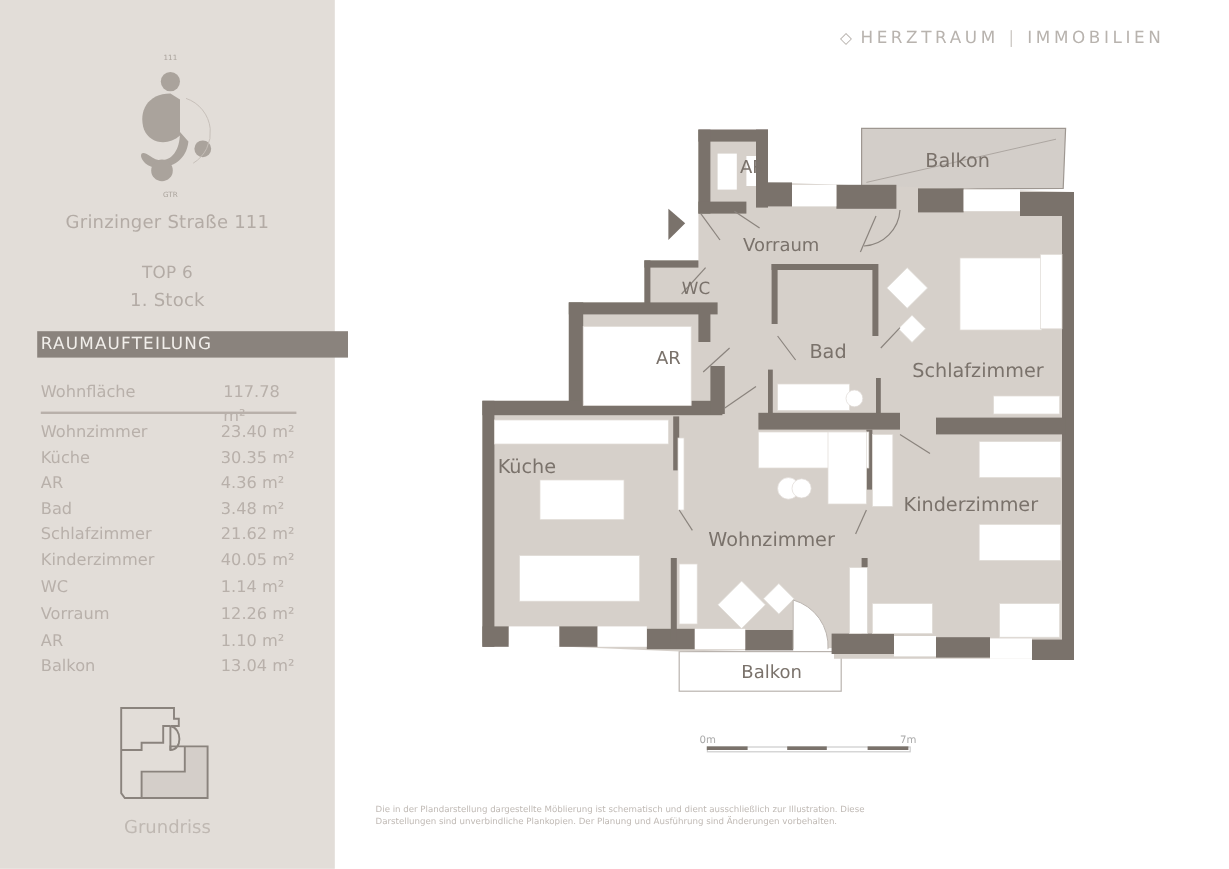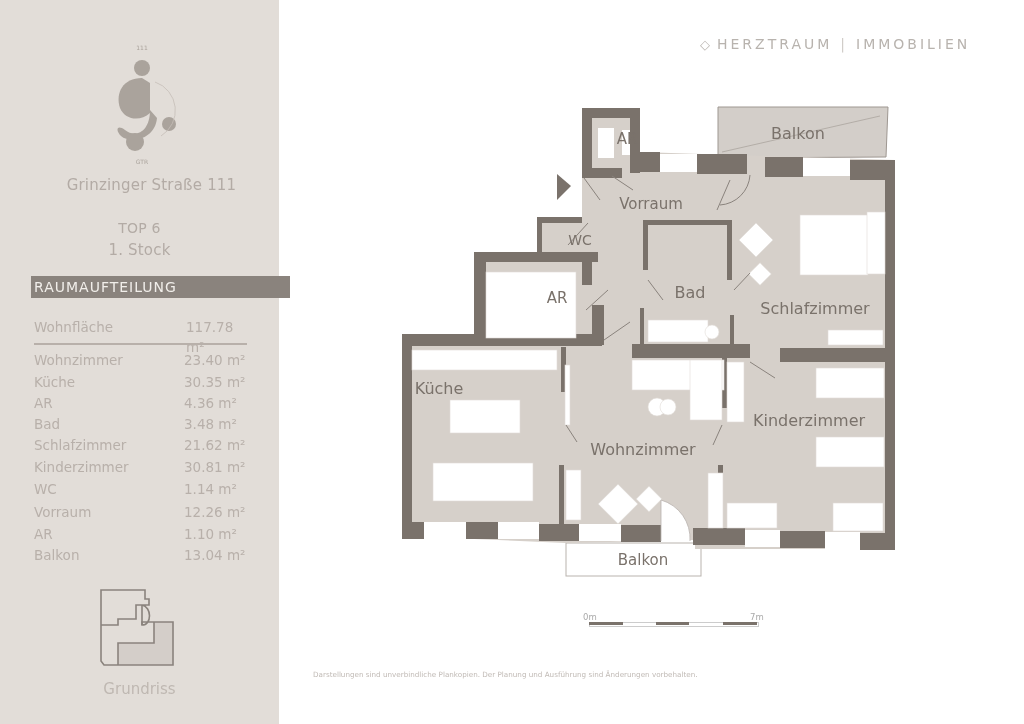--- a/index.html
+++ b/index.html
@@ -6,21 +6,21 @@
   body{width:1024px;height:724px;background:#ffffff;position:relative;overflow:hidden;font-family:"DejaVu Sans",sans-serif;}
   .sidebar{position:absolute;left:0;top:0;width:279px;height:724px;background:#e2ddd8;}
   .logo{position:absolute;left:95px;top:38px;width:95px;height:130px;}
   .addr{position:absolute;left:0;width:279px;text-align:center;color:#b3aba5;font-size:15px;letter-spacing:0.2px;}
   .rau{position:absolute;left:31px;top:276px;width:259px;height:22px;background:#8a837d;color:#f1eeea;font-size:14px;letter-spacing:1px;line-height:22px;padding-left:3px;box-sizing:border-box;}
   .row{position:absolute;left:34px;width:215px;font-size:13.5px;color:#b8b0aa;height:20px;line-height:20px;}
   .row .lbl{position:absolute;left:0;}
   .row .val{position:absolute;left:150px;}
   .sep{position:absolute;left:34px;top:343px;width:213px;height:1.5px;background:#b8b0aa;}
   .grund-lbl{position:absolute;left:0;width:279px;top:680px;text-align:center;font-size:15px;color:#bfb8b2;}
-  .brand{position:absolute;left:700px;top:36px;font-size:14px;letter-spacing:3px;color:#b8b3ae;}
+  .brand{position:absolute;left:700px;top:24px;font-size:14px;letter-spacing:3px;color:#b8b3ae;}
   .brand span{display:inline-block;}
   .disc{position:absolute;left:313px;top:670px;width:470px;font-size:7.2px;color:#c0bab5;line-height:10px;}
   .scale{position:absolute;left:580px;top:612px;width:200px;height:20px;}
   .scale .t{position:absolute;font-size:8.5px;color:#aaa;top:0;}
   svg text{font-family:"DejaVu Sans",sans-serif;}
 </style>
 </head>
 <body>
 
 <div class="sidebar">
@@ -28,21 +28,21 @@
     <text x="47" y="12" font-size="6" fill="#aaa39c" text-anchor="middle">111</text>
     <circle cx="47" cy="30" r="8" fill="#aaa39c"></circle>
     <path d="M47 40 C28 40 20 55 25 70 C30 82 45 84 55 75 L55 45 Z" fill="#aaa39c"></path>
     <path d="M55 72 C55 95 40 100 30 92 C22 86 20 92 26 98 C35 106 60 102 62 80 Z" fill="#aaa39c"></path>
     <circle cx="40" cy="104" r="9" fill="#aaa39c"></circle>
     <circle cx="74" cy="86" r="7" fill="#aaa39c"></circle>
     <path d="M60 44 A30 30 0 0 1 66 98" stroke="#c5beb8" stroke-width="0.8" fill="none"></path>
     <text x="47" y="126" font-size="6" fill="#aaa39c" text-anchor="middle">GTR</text>
   </svg>
 
-  <div class="addr" style="top:176px;padding-left:12px;">Grinzinger Straße 111</div>
+  <div class="addr" style="top:176px;">Grinzinger Straße 111</div>
   <div class="addr" style="top:208px;font-size:14px;margin-top:12px;">TOP 6</div>
   <div class="addr" style="top:241px;">1. Stock</div>
 
   <div class="rau">RAUMAUFTEILUNG</div>
 
   <div class="row" style="top:317px;">
     <span class="lbl">Wohnfläche</span>
     <span class="val" style="left:152px;">117.78  m²</span>
   </div>
   <div class="sep"></div>
@@ -62,21 +62,21 @@
   <div class="row" style="top:414px;">
       <span class="lbl">Bad</span>
       <span class="val">3.48 m²</span>
     </div>
   <div class="row" style="top:435px;">
       <span class="lbl">Schlafzimmer</span>
       <span class="val">21.62 m²</span>
     </div>
   <div class="row" style="top:457px;">
       <span class="lbl">Kinderzimmer</span>
-      <span class="val">30.81 m²</span>
+      <span class="val">40.05 m²</span>
     </div>
   <div class="row" style="top:479px;">
       <span class="lbl">WC</span>
       <span class="val">1.14 m²</span>
     </div>
   <div class="row" style="top:502px;">
       <span class="lbl">Vorraum</span>
       <span class="val">12.26 m²</span>
     </div>
   <div class="row" style="top:524px;">
@@ -225,14 +225,15 @@
 <div class="scale">
   <span class="t" style="left:3px;">0m</span>
   <span class="t" style="left:170px;">7m</span>
   <div style="position:absolute;left:9px;top:10px;width:168px;height:3px;background:#ffffff;border:0.5px solid #ccc;"></div>
   <div style="position:absolute;left:9px;top:10px;width:34px;height:3px;background:#7a726b;"></div>
   <div style="position:absolute;left:76px;top:10px;width:33px;height:3px;background:#7a726b;"></div>
   <div style="position:absolute;left:143px;top:10px;width:34px;height:3px;background:#7a726b;"></div>
 </div>
 
 <div class="disc">
+  <div>Die in der Plandarstellung dargestellte Möblierung ist schematisch und dient ausschließlich zur Illustration. Diese</div>
   <div>Darstellungen sind unverbindliche Plankopien. Der Planung und Ausführung sind Änderungen vorbehalten.</div>
 </div>
 
 </body></html>

